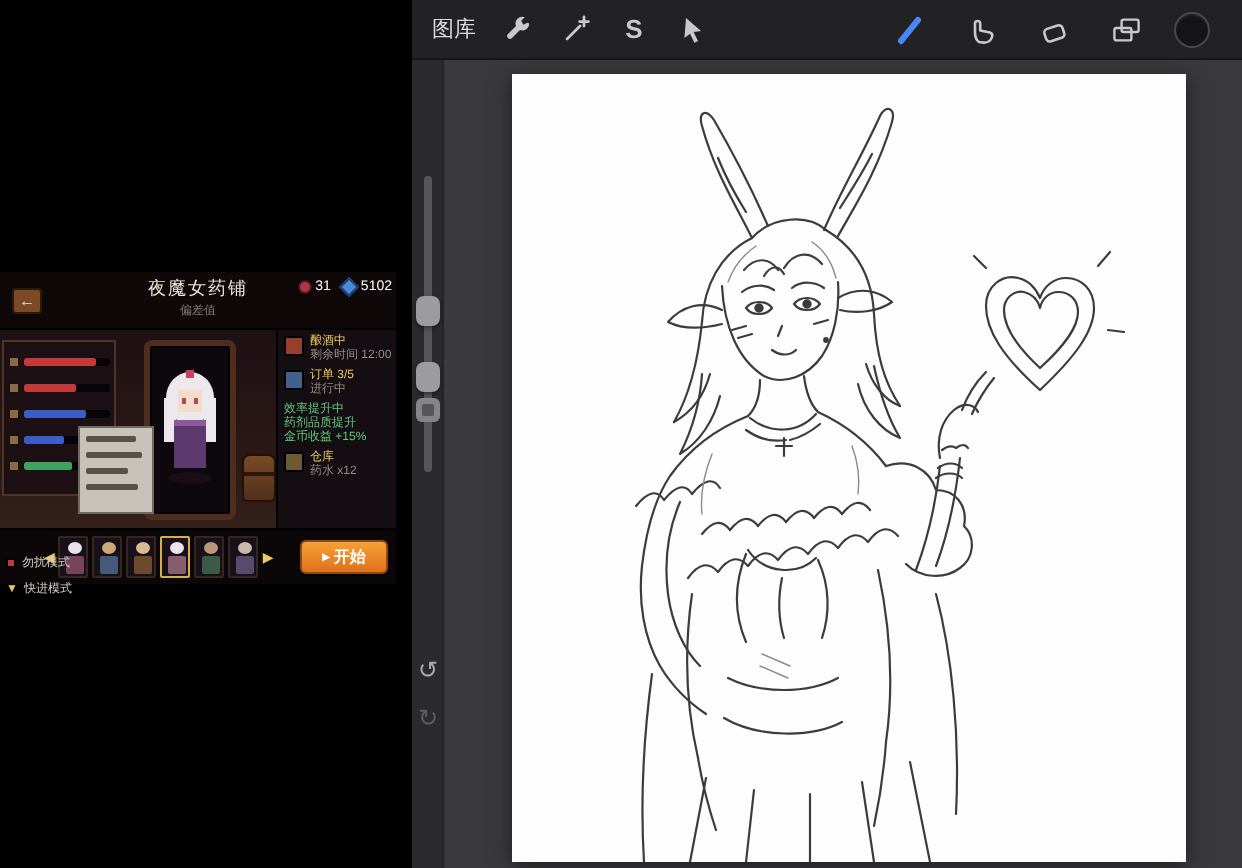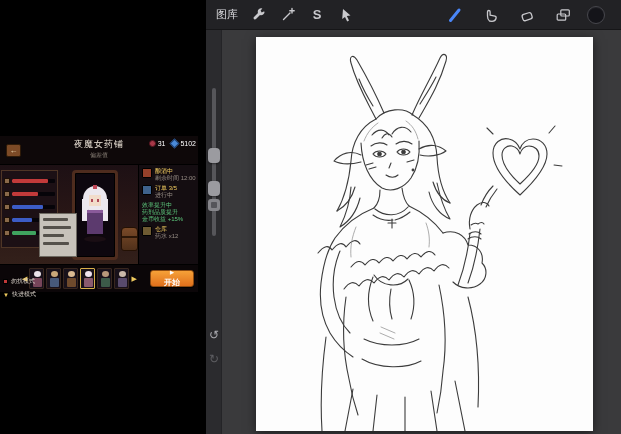--- a/index.html
+++ b/index.html
@@ -70,21 +70,21 @@
   .g-slot .body { position:absolute; top:9px; left:3px; width:9px; height:9px; border-radius:1px; }
   .g-slot:nth-child(1) .head{background:#e9e2ea;} .g-slot:nth-child(1) .body{background:#77455a;}
   .g-slot:nth-child(2) .head{background:#c9a87a;} .g-slot:nth-child(2) .body{background:#47597a;}
   .g-slot:nth-child(3) .head{background:#d9ba92;} .g-slot:nth-child(3) .body{background:#6e4a2c;}
   .g-slot:nth-child(4){border-color:#d8b04a;} .g-slot:nth-child(4) .head{background:#efe2ef;}
   .g-slot:nth-child(4) .body{background:#8a5a6e;}
   .g-slot:nth-child(5) .head{background:#b8987a;} .g-slot:nth-child(5) .body{background:#3c5a48;}
   .g-slot:nth-child(6) .head{background:#c9b8a9;} .g-slot:nth-child(6) .body{background:#584a6c;}
   .g-start { margin-left:auto; width:44px; height:17px; display:flex; align-items:center; justify-content:center;
     gap:2px; background:linear-gradient(#f6a138,#e0701c); border:1px solid #8c4a10; border-radius:3px;
-    color:#fff; font-size:8px; font-weight:bold; box-shadow:0 1px 0 #000;flex-direction:column; }
+    color:#fff; font-size:8px; font-weight:bold; box-shadow:0 1px 0 #000; }
   .g-start .tri { font-size:5px; }
 
   .g-options { position:absolute; left:3px; top:112px; z-index:4; }
   .g-opt { display:flex; align-items:center; gap:3px; margin-bottom:4px; }
   .g-opt .sw { width:5px; height:5px; background:#c03838; border:1px solid #000; flex:none; }
   .g-opt .tri { color:#eec95e; font-size:6px; line-height:6px; }
   .g-opt .lbl { font-size:6px; color:#d5cdc5; white-space:nowrap; }
 
   
   .p-pane { position:absolute; left:206px; top:0; right:0; bottom:0; background:#3a3a3c; }

